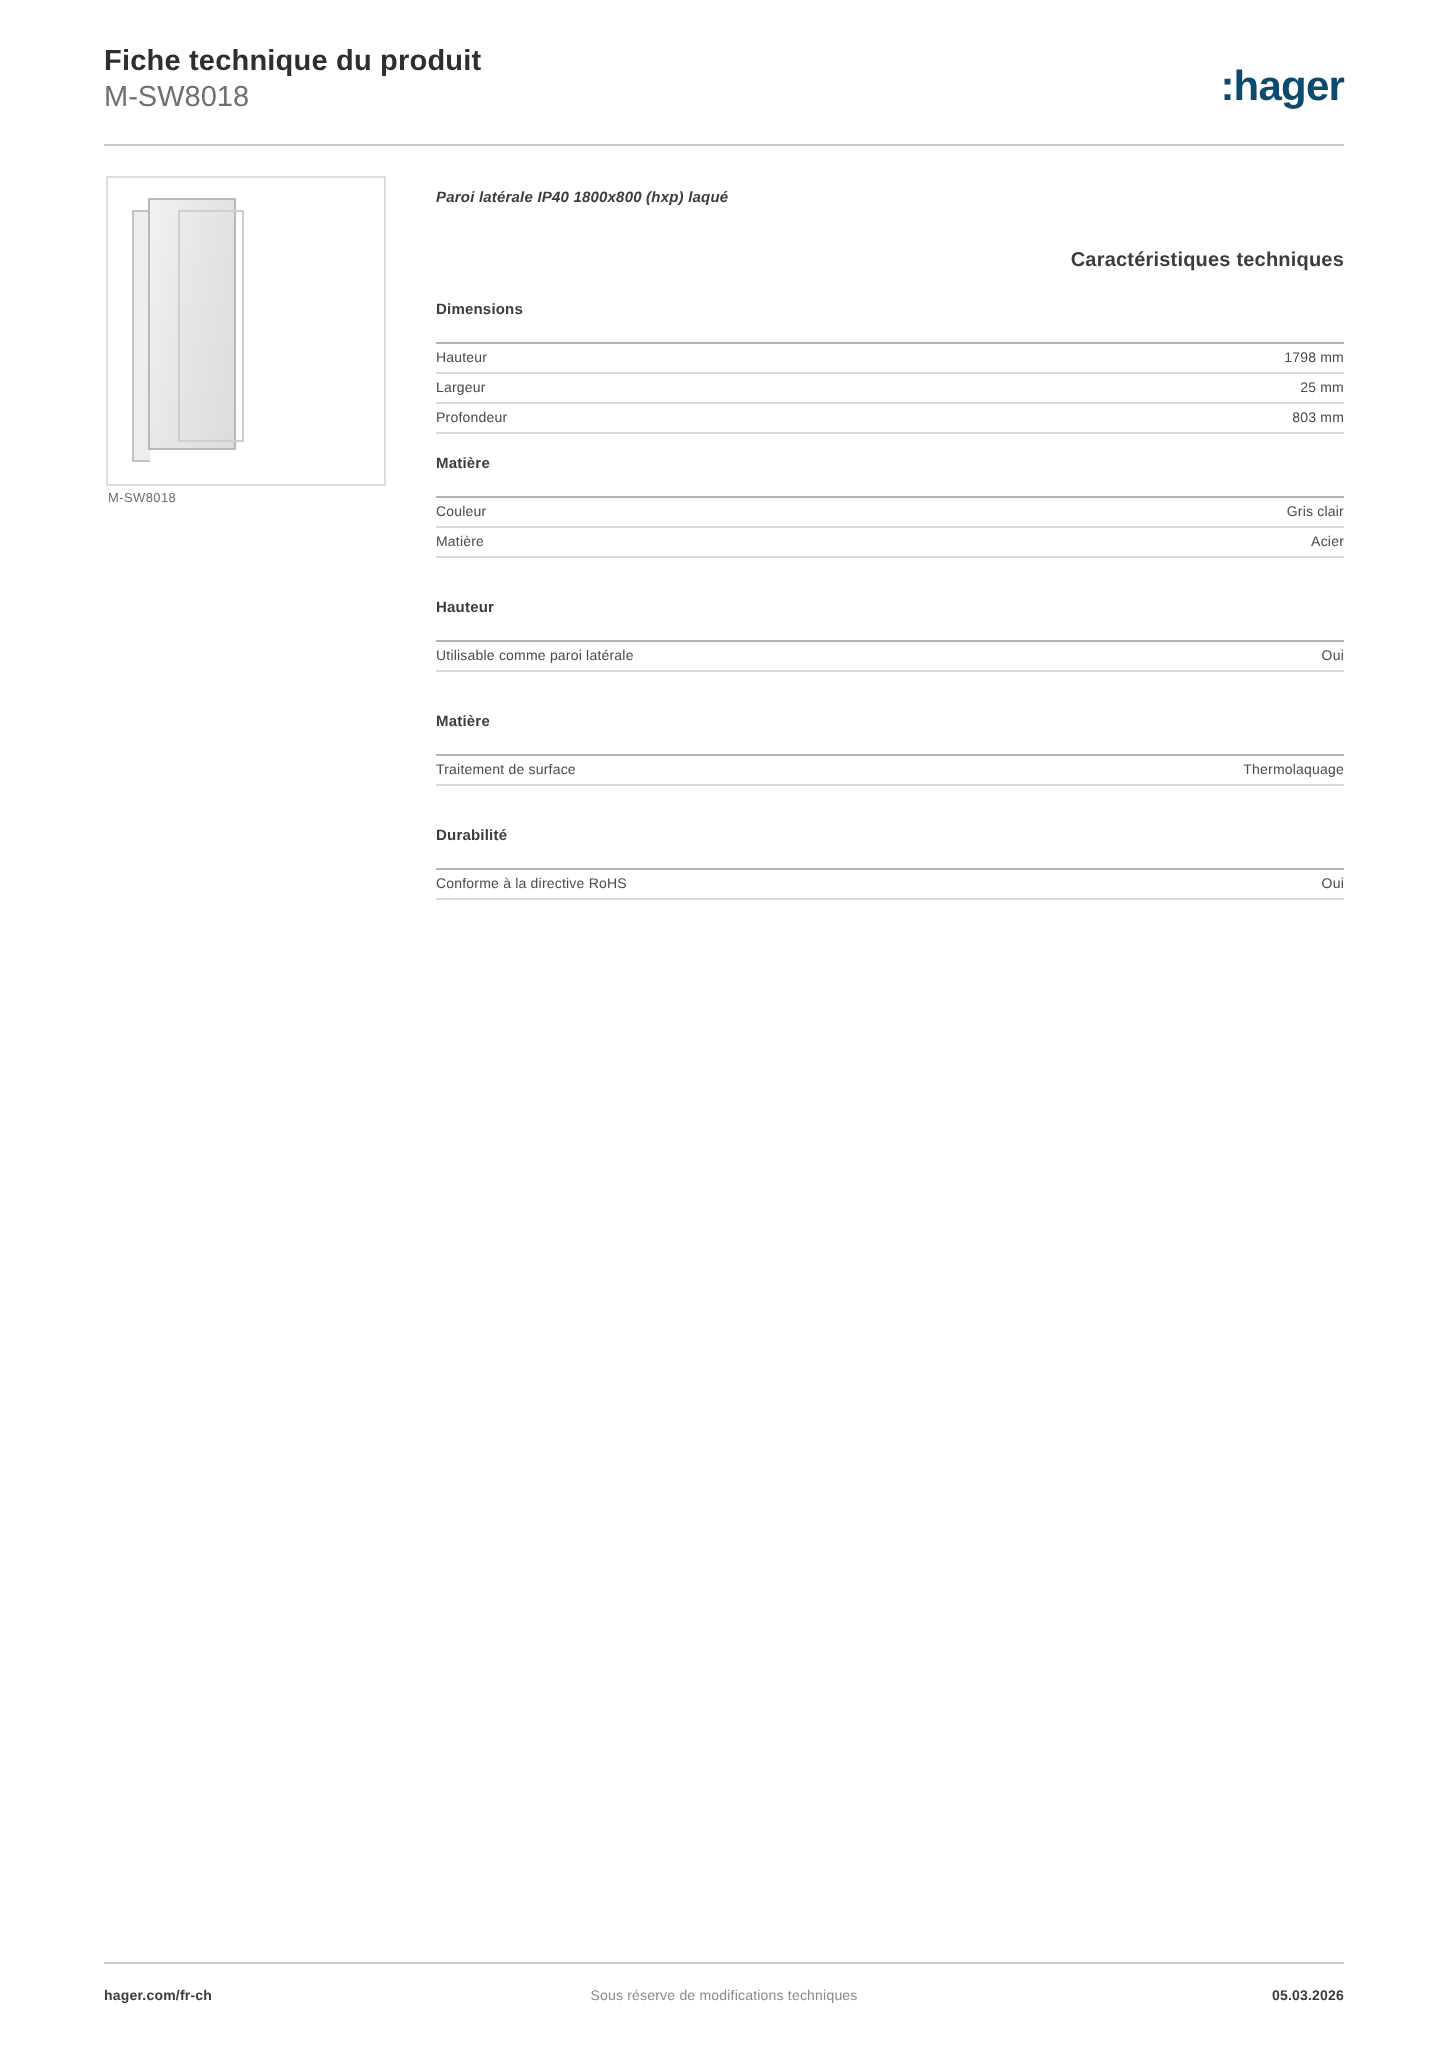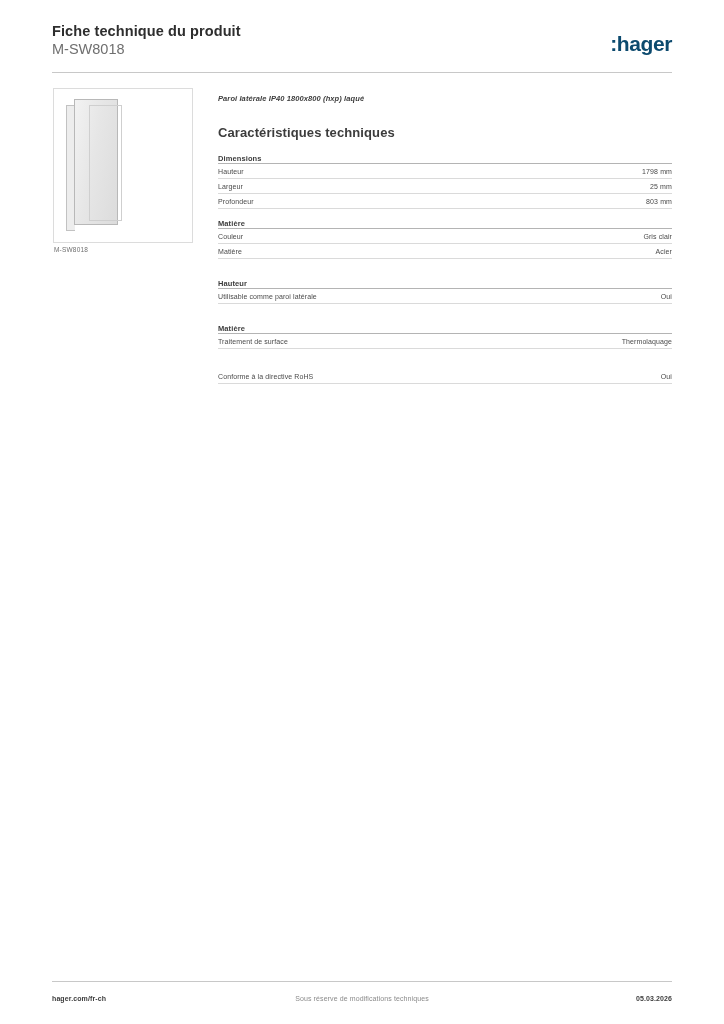--- a/index.html
+++ b/index.html
@@ -127,34 +127,35 @@
   }
   .product-name {
     font-size: 7.5px;
     font-weight: bold;
     color: #3c3c3c;
     letter-spacing: 0.1px;
     margin: 0 0 22px 0;
     font-style: italic;
   }
   .section-heading {
-    font-size: 13px;
+    font-size: 10px;
     font-weight: bold;
     color: #3c3c3c;
     letter-spacing: 0.1px;
     margin: 0 0 14px 0;
+    text-align: right;
   }
   .group {
     margin-bottom: 10px;
   }
   .group-title {
     font-size: 7.5px;
     font-weight: bold;
     color: #3c3c3c;
-    padding-bottom: 0;
+    padding-bottom: 12px;
     border-bottom: 1px solid #b4b4b4;
     letter-spacing: 0.1px;
   }
   .spec-row {
     display: flex;
     justify-content: space-between;
     align-items: baseline;
     font-size: 7px;
     color: #4a4a4a;
     padding: 4px 0 3px 0;
@@ -274,20 +275,21 @@
       <div class="group-title">Matière</div>
       <div class="spec-row">
         <span class="label">Traitement de surface</span>
         <span class="value">Thermolaquage</span>
       </div>
     </div>
 
     <div class="group-gap"></div>
 
     <div class="group">
+      <div class="group-title">Durabilité</div>
       <div class="spec-row">
         <span class="label">Conforme à la directive RoHS</span>
         <span class="value">Oui</span>
       </div>
     </div>
   </div>
 
   <div class="footer-rule"></div>
   <div class="footer">
     <span class="footer-left">hager.com/fr-ch</span>

